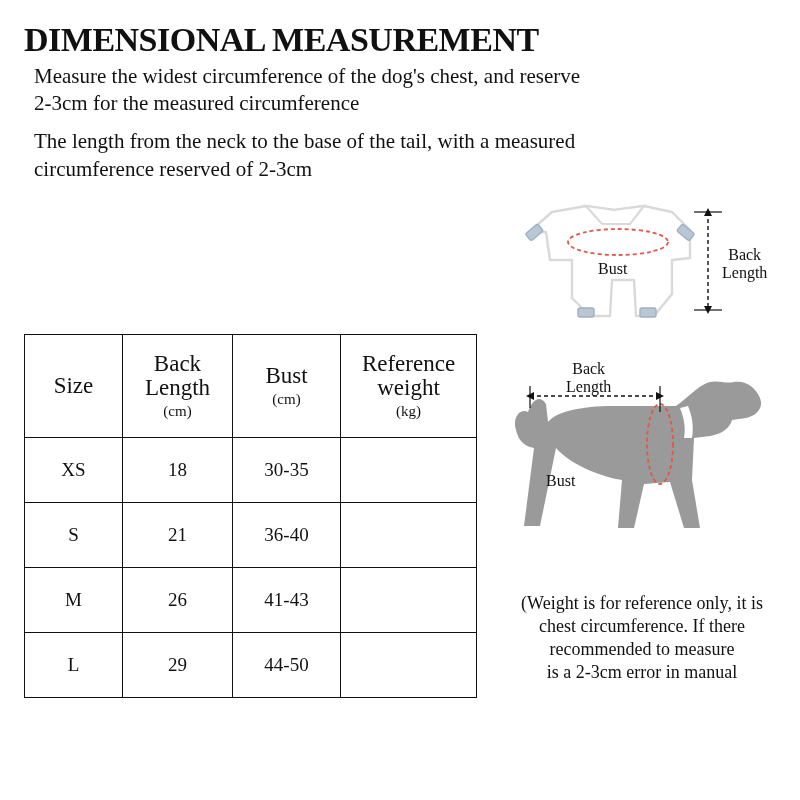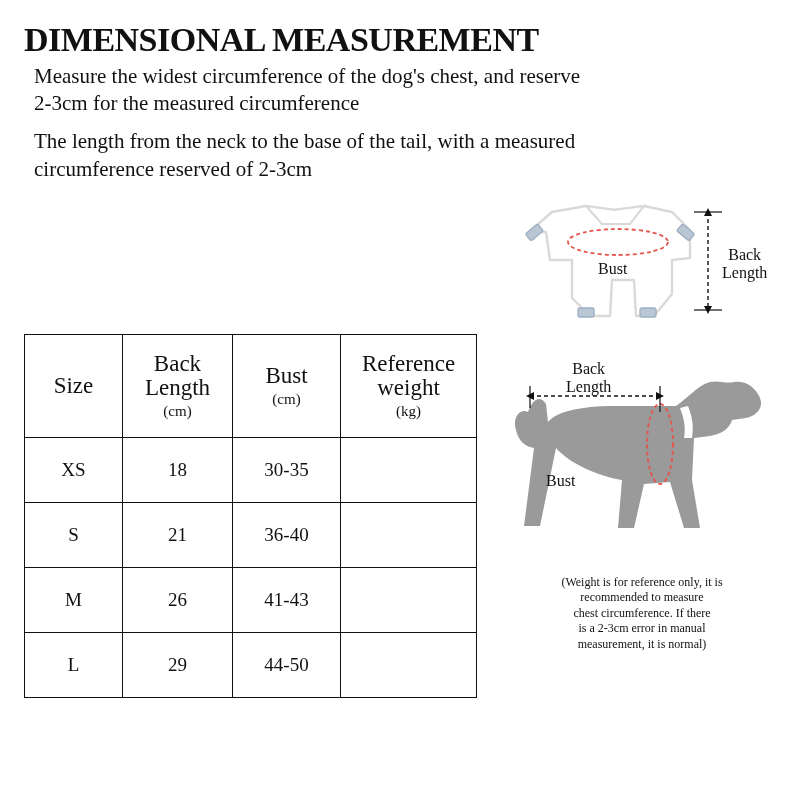--- a/index.html
+++ b/index.html
@@ -103,24 +103,24 @@
     width: 300px;
     height: 140px;
   }
   .fig-dog {
     position: relative;
     width: 300px;
     height: 200px;
     margin-top: 22px;
   }
   .fig-note {
-    font-size: 12px;
+    font-size: 18px;
     line-height: 1.28;
     text-align: center;
-    margin-top: 15px;
+    margin-top: 32px;
     width: 296px;
   }
   .lbl {
     position: absolute;
     font-size: 16px;
     line-height: 1.1;
     text-align: center;
     color: #111;
     white-space: nowrap;
   }
@@ -260,21 +260,20 @@
         </svg>
         <div class="lbl" style="left:72px; top:0px;">
           <span>Back</span><br>
           <span>Length</span>
         </div>
         <div class="lbl" style="left:52px; top:112px;">Bust</div>
       </div>
 
       <div class="fig-note">
         <div>(Weight is for reference only, it is</div>
+        <div>chest circumference. If there</div>
         <div>recommended to measure</div>
-        <div>chest circumference. If there</div>
         <div>is a 2-3cm error in manual</div>
-        <div>measurement, it is normal)</div>
       </div>
 
     </div>
   </div>
 </div>
 
 </body></html>

